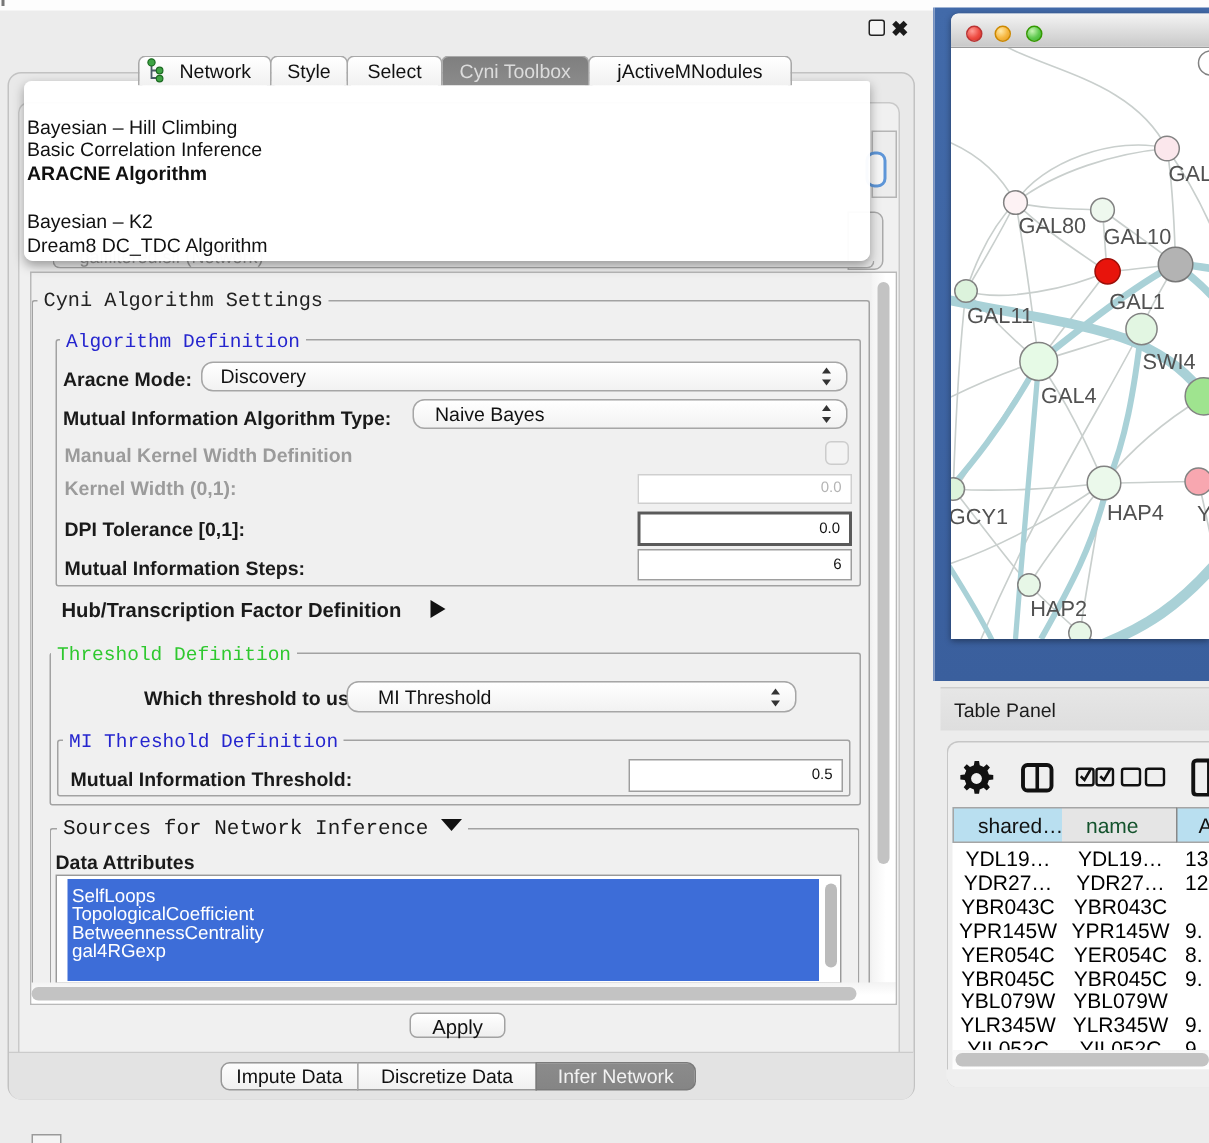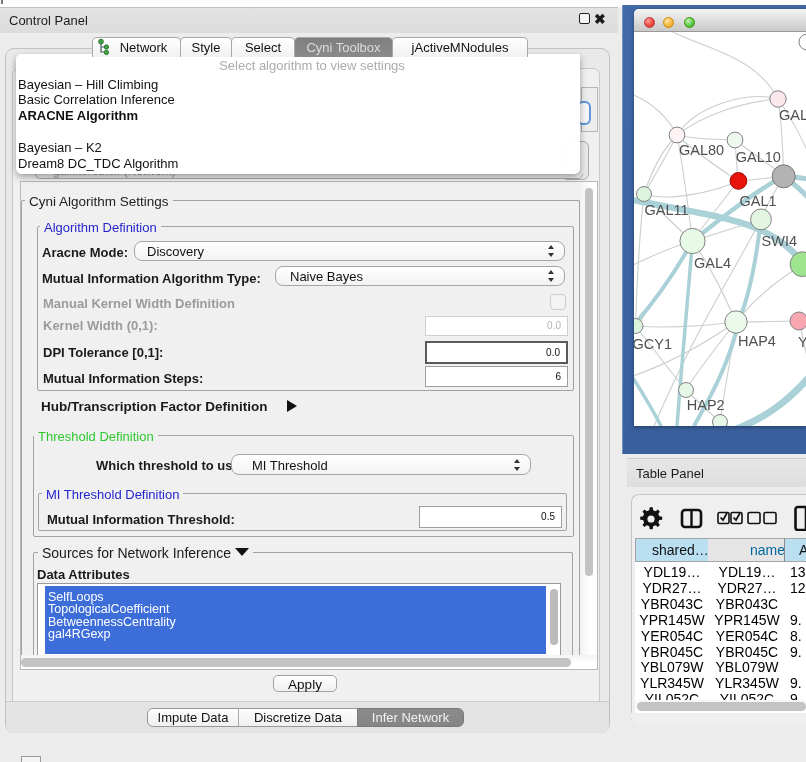--- a/index.html
+++ b/index.html
@@ -18,21 +18,21 @@
 #bstrip{left:6px;top:701px;width:603px;height:31px;background:#e3e3e3;border-top:1px solid #cbcbcb;border-radius:0 0 8px 8px;}
 #viewport{left:20px;top:181px;width:578px;height:489px;border:1px solid #b9b9b9;box-sizing:border-box;background:#f0f0f0;}
 
 .tab{top:37px;z-index:6;height:20px;background:linear-gradient(#ffffff,#f1f1f1);border:1px solid #a9a9a9;border-bottom:none;border-radius:5px 5px 0 0;box-sizing:border-box;font-size:13px;color:#111;text-align:center;line-height:19px;}
 .tab.sel{background:linear-gradient(#7f7f7f,#8b8b8b);color:#dcdcdc;}
 
 .sbtrack{background:linear-gradient(90deg,#f3f3f3,#ffffff 60%);}
 .sbthumb{background:#c3c3c3;border-radius:4.5px;}
 
 .grp{border:1px solid #a2a2a2;border-radius:2px;box-sizing:border-box;}
-.grplab{position:absolute;background:#f0f0f0;padding:0 4px;font-size:13px;white-space:nowrap;}
+.grplab{position:absolute;background:#f0f0f0;padding:0 4px;font-size:13px;white-space:nowrap;font-family:Liberation Mono, monospace;}
 .grplab.big{font-size:13.5px;}
 .blab{font-weight:bold;font-size:13px;color:#1a1a1a;white-space:nowrap;}
 .dlab{font-weight:bold;font-size:13px;color:#9b9b9b;white-space:nowrap;}
 
 .combo{background:linear-gradient(#ffffff,#f2f2f2);border:1px solid #a6a6a6;border-radius:8px;box-sizing:border-box;font-size:13px;color:#111;}
 .combo .ct{position:absolute;left:12px;top:50%;transform:translateY(-50%);}
 .spin{position:absolute;right:8px;top:50%;width:9px;height:14px;transform:translateY(-50%);}
 .spin:before,.spin:after{content:"";position:absolute;left:1px;border-left:3.5px solid transparent;border-right:3.5px solid transparent;}
 .spin:before{top:1px;border-bottom:4.5px solid #333;}
 .spin:after{bottom:1px;border-top:4.5px solid #333;}
@@ -57,23 +57,20 @@
 #tlg{left:49.5px;background:radial-gradient(circle at 35% 30%,#c8f4b4,#5ec94e 55%,#3fae31);border:0.5px solid #390;}
 #tablepanelhead{left:627px;top:458px;width:179px;height:29px;background:linear-gradient(#e6e6e6,#dedede);border-top:1px solid #cdcdcd;box-sizing:border-box;}
 #tablepanelhead .t{position:absolute;left:9px;top:7px;font-size:13px;color:#1c1c1c;}
 #tablebox{left:631px;top:494px;width:175px;height:231px;background:#efefef;border:1px solid #c6c6c6;border-radius:8px 0 0 8px;border-right:none;box-sizing:border-box;}
 </style>
 </head>
 <body>
 <div id="app">
   <div class="abs" id="topstrip"></div>
   <div class="abs" id="toptick"></div>
-  <div class="abs" id="cphead">
-      <div class="t">Control Panel</div>
-    </div>
   <div class="abs" id="floatbtn"></div>
   <div class="abs" id="closex">✖</div>
 
   <div class="abs" id="panelA"></div>
   <div class="abs" id="panelB"></div>
   <div class="abs" id="viewport"></div>
 
   <div class="abs tab" style="left:92px;width:89px;"><span style="margin-left:14px;">Network</span></div>
   <div class="abs tab" style="left:180px;width:52px;">Style</div>
   <div class="abs tab" style="left:231px;width:64px;">Select</div>
@@ -143,21 +140,20 @@
     <div class="abs" style="left:48px;top:591px;font-size:12.5px;color:#fff;line-height:12.4px;">SelfLoops<br>TopologicalCoefficient<br>BetweennessCentrality<br>gal4RGexp</div>
     <div class="abs sbthumb" style="left:550px;top:589px;width:8px;height:56px;background:#bbb;"></div>
 
     <div class="abs sbtrack" style="left:581px;top:182px;width:16px;height:473px;"></div>
     <div class="abs sbthumb" style="left:584.5px;top:188px;width:8px;height:388px;"></div>
     <div class="abs sbtrack" style="left:21px;top:655px;width:576px;height:14px;background:linear-gradient(#f3f3f3,#ffffff 60%);"></div>
     <div class="abs sbthumb" style="left:21px;top:658px;width:550px;height:9px;"></div>
   </div>
 
   <div class="abs" id="popup">
-    <div class="ph">Select algorithm to view settings</div>
     <div class="it" style="top:22.5px;">Bayesian – Hill Climbing</div>
     <div class="it" style="top:38.4px;">Basic Correlation Inference</div>
     <div class="it" style="top:54.3px;font-weight:bold;">ARACNE Algorithm</div>
     <div class="it" style="top:86.1px;">Bayesian – K2</div>
     <div class="it" style="top:102px;">Dream8 DC_TDC Algorithm</div>
   </div>
 
   <div class="abs" id="bstrip"></div>
   <div class="abs" id="applybtn">Apply</div>
   <div class="abs seg" style="left:147px;width:92px;border-radius:6px 0 0 6px;">Impute Data</div>
@@ -272,21 +268,21 @@
         <rect x="124" y="7.5" width="12" height="11" rx="1.5"></rect>
       </g>
       <g fill="none" stroke="#111" stroke-width="1.7">
         <path d="M80.5 12.5 L83 15 L87 8"></path>
         <path d="M93.5 12.5 L96 15 L100 8"></path>
       </g>
       <path d="M158 2 L166 2 L166 25 L158 25 Q155.5 25 155.5 22.5 L155.5 4.5 Q155.5 2 158 2 Z" fill="none" stroke="#111" stroke-width="2.6"></path>
     </svg>
     <div class="abs" style="left:635px;top:562px;width:171px;height:139px;background:#fff;"></div>
     <div class="abs" style="left:635px;top:538px;width:74px;height:24px;background:#b9dff0;border:1px solid #a5a5a5;box-sizing:border-box;font-size:14px;color:#111;line-height:23px;padding-left:16px;">shared…</div>
-    <div class="abs" style="left:708px;top:538px;width:78px;height:24px;background:#e5e5e5;border:1px solid #a5a5a5;border-left:none;box-sizing:border-box;font-size:14px;color:#0369a1;text-align:right;line-height:23px;padding-left:16px;">name</div>
+    <div class="abs" style="left:708px;top:538px;width:78px;height:24px;background:#e5e5e5;border:1px solid #a5a5a5;border-left:none;box-sizing:border-box;font-size:14px;color:#14532d;text-align:left;line-height:23px;padding-left:16px;">name</div>
     <div class="abs" style="left:784px;top:538px;width:22px;height:24px;background:#b9dff0;border:1px solid #a5a5a5;border-left:1.5px solid #888;border-right:none;box-sizing:border-box;font-size:14px;color:#111;padding-left:14px;line-height:23px;">A</div>
     <div class="abs" id="tcol1" style="left:635px;top:565px;width:74px;font-size:14px;color:#000;text-align:center;line-height:15.9px;">YDL19…<br>YDR27…<br>YBR043C<br>YPR145W<br>YER054C<br>YBR045C<br>YBL079W<br>YLR345W<br>YIL052C</div>
     <div class="abs" id="tcol2" style="left:709px;top:565px;width:76px;font-size:14px;color:#000;text-align:center;line-height:15.9px;">YDL19…<br>YDR27…<br>YBR043C<br>YPR145W<br>YER054C<br>YBR045C<br>YBL079W<br>YLR345W<br>YIL052C</div>
     <div class="abs" id="tcol3" style="left:790px;top:565px;width:20px;font-size:14px;color:#000;line-height:15.9px;">13<br>12<br>&nbsp;<br>9.<br>8.<br>9.<br>&nbsp;<br>9.<br>9.</div>
     <div class="abs" style="left:635px;top:700px;width:171px;height:13px;background:linear-gradient(#f6f6f6,#ffffff);"></div>
     <div class="abs sbthumb" style="left:637px;top:702px;width:169px;height:9px;"></div>
     <div class="abs" style="left:631px;top:713px;width:175px;height:12px;background:#efefef;border-radius:0 0 0 8px;"></div>
   </div>
 </div>
 

